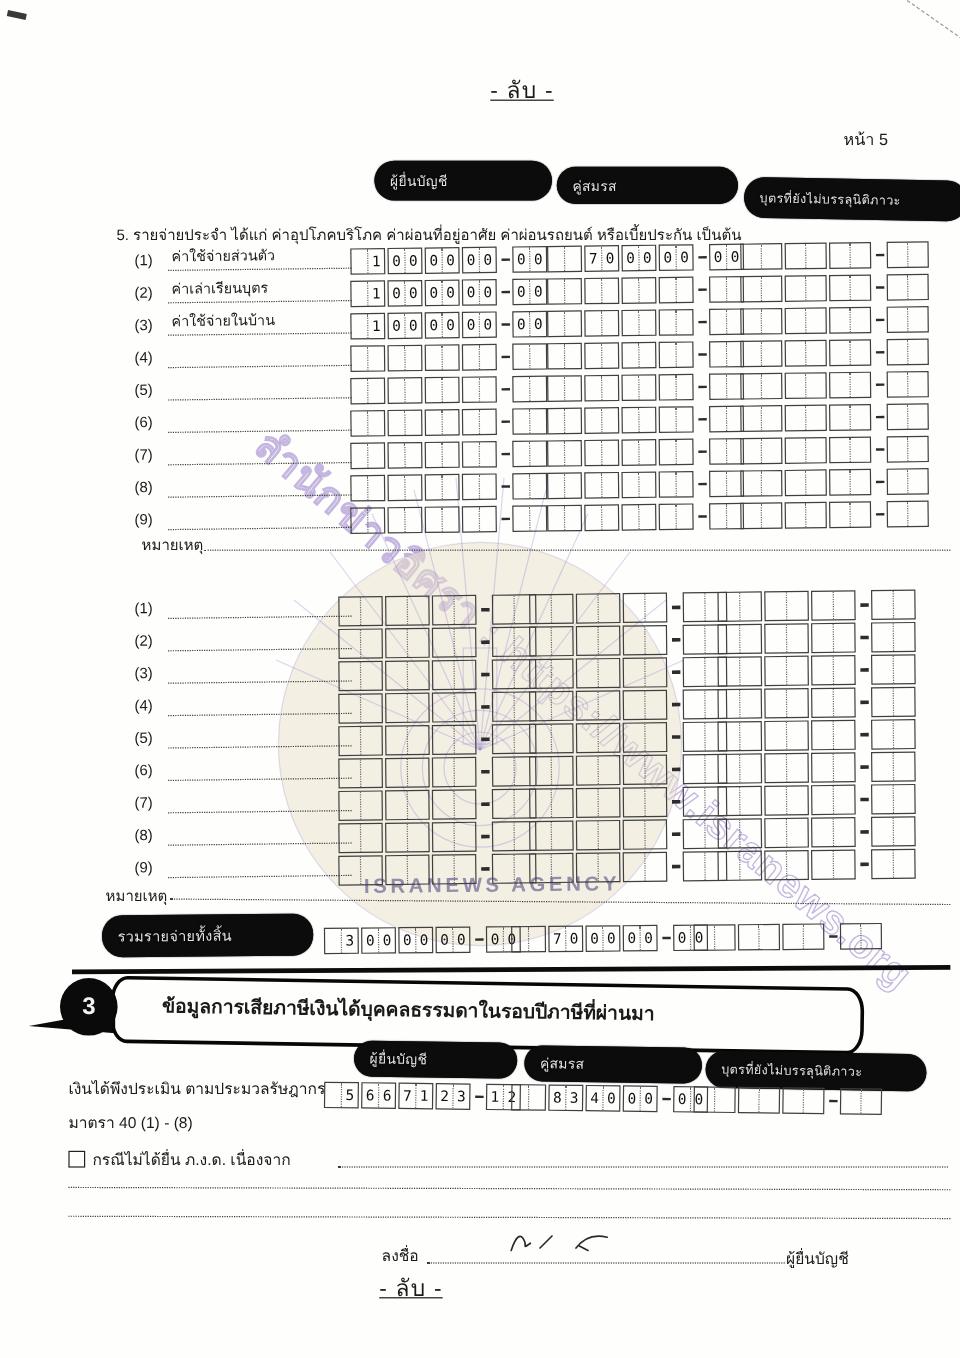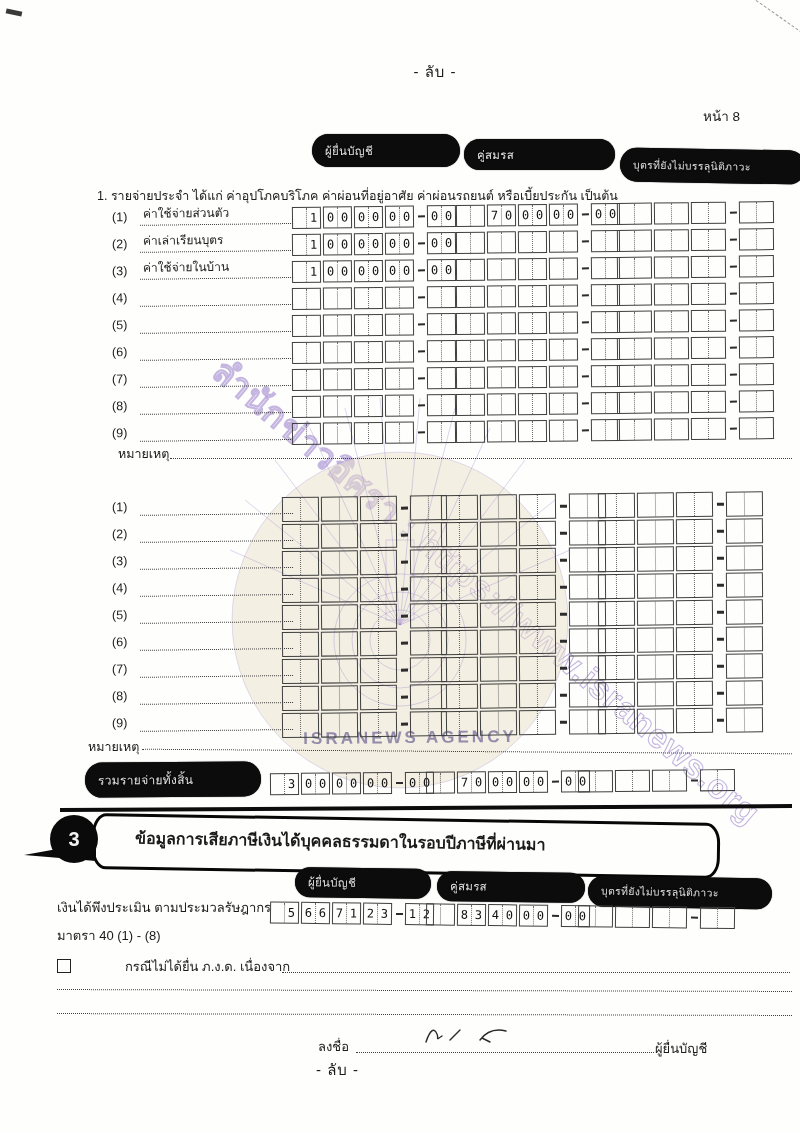--- a/index.html
+++ b/index.html
@@ -10,21 +10,21 @@
   #wm-text{left:235px;top:345px;transform:rotate(40deg);transform-origin:0 0;
     font-size:34px;font-weight:bold;white-space:nowrap;color:transparent;
     -webkit-text-stroke:1.1px rgba(140,110,198,.5);text-stroke:1.1px rgba(140,110,198,.5);
     letter-spacing:1px;z-index:0;}
   #wm-agency{left:298px;top:728px;width:224px;text-align:center;font-size:17px;
     letter-spacing:3px;color:rgba(130,122,160,.85);font-weight:bold;z-index:0;transform:rotate(-.6deg);}
   
   .speck{left:6px;top:10px;width:16px;height:5px;background:#161616;transform:rotate(12deg);opacity:.85;}
   .corner-line{left:746px;top:16px;width:66px;border-top:1.5px dashed #9a9a9a;transform:rotate(35deg);}
   
-  .secret{font-size:15px;letter-spacing:1px;}
+  .secret{font-size:19px;letter-spacing:1px;text-decoration:underline;}
   #secret-top{left:400px;top:60px;width:70px;text-align:center;}
   #secret-bottom{left:316px;top:1058px;}
   #page-num{left:703px;top:105px;font-size:13.5px;}
   
   .pill{position:absolute;background:#0c0c0c;border-radius:17px;color:#e3e3e3;
     display:flex;align-items:center;padding:0 13px;font-size:11.5px;letter-spacing:.3px;
     box-shadow:0 0 1px #000;text-shadow:0 0 2px #000;}
   #pill-top-0{left:103px;top:140px;width:200px;height:34px;}
   #pill-top-1{left:312px;top:134px;width:122px;height:33px;}
   #pill-top-2{left:464px;top:139px;width:125px;height:31px;}
@@ -65,21 +65,21 @@
   #banner-title{left:135px;top:830px;font-size:16px;font-weight:bold;transform:rotate(.9deg);width:560px;}
   #wedge{left:24px;top:842px;width:0;height:0;border-right:72px solid #0a0a0a;
     border-top:13px solid transparent;border-bottom:6px solid transparent;}
   #circle3{left:50px;top:815px;width:48px;height:48px;background:#0a0a0a;border-radius:50%;
     color:#f2f2f2;display:flex;align-items:center;justify-content:center;
     font-size:20px;font-weight:bold;}
   #tax-label-1{left:57px;top:897px;font-size:13px;}
   #tax-label-2{left:57px;top:925px;font-size:13px;}
   
   #chk{left:57px;top:959px;width:12px;height:12px;border:1.7px solid #222;}
-  #chk-label{left:77px;top:956px;font-size:13px;margin-left:48px;}
+  #chk-label{left:77px;top:956px;font-size:13px;}
   #chk-dots{left:282px;top:957px;width:508px;height:15px;}
   .blankline{height:14px;}
   #blank-1{left:57px;top:976px;width:735px;transform:rotate(.15deg);}
   #blank-2{left:57px;top:1000px;width:735px;transform:rotate(.15deg);}
   
   #sig-label{left:318px;top:1036px;font-size:13px;}
   #sig-line{left:356px;top:1038px;width:298px;height:14px;}
   #sig-scribble{left:420px;top:1022px;}
   #sig-role{left:655px;top:1038px;font-size:13px;}
 </style>
@@ -109,27 +109,27 @@
         <circle cx="180" cy="250" r="66"></circle>
       <rect x="166" y="150" width="28" height="80"></rect>
     </g>
   </svg>
   <div class="abs" id="wm-agency">ISRANEWS AGENCY</div>
 
   <div class="abs speck"></div>
   <div class="abs corner-line"></div>
 
   <div class="abs secret" id="secret-top">- ลับ -</div>
-  <div class="abs" id="page-num">หน้า 8</div>
+  <div class="abs" id="page-num">หน้า 5</div>
 
   <div class="pill" id="pill-top-1">ผู้ยื่นบัญชี</div>
   <div class="pill" id="pill-top-2">คู่สมรส</div>
   <div class="pill" id="pill-top-3">บุตรที่ยังไม่บรรลุนิติภาวะ</div>
 
-  <div class="abs ftext" id="s1-title">1. รายจ่ายประจำ ได้แก่ ค่าอุปโภคบริโภค ค่าผ่อนที่อยู่อาศัย ค่าผ่อนรถยนต์ หรือเบี้ยประกัน  เป็นต้น</div>
+  <div class="abs ftext" id="s1-title">5. รายจ่ายประจำ ได้แก่ ค่าอุปโภคบริโภค ค่าผ่อนที่อยู่อาศัย ค่าผ่อนรถยนต์ หรือเบี้ยประกัน  เป็นต้น</div>
   <div id="s1-rows">
       <div class="exp-row s1" style="top: 205px;">
         <div class="rownum">(1)</div>
         <div class="desc">ค่าใช้จ่ายส่วนตัว</div>
         <div class="grp g8 col0">
           <div class="rect">
             <div class="cell"></div>
             <div class="cell">1</div>
           </div>
           <div class="rect">

